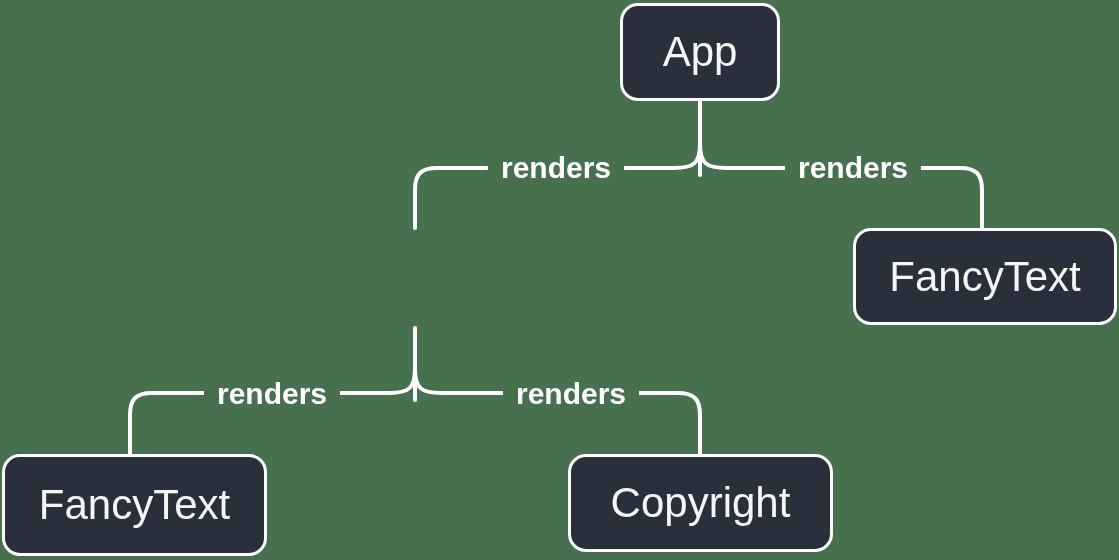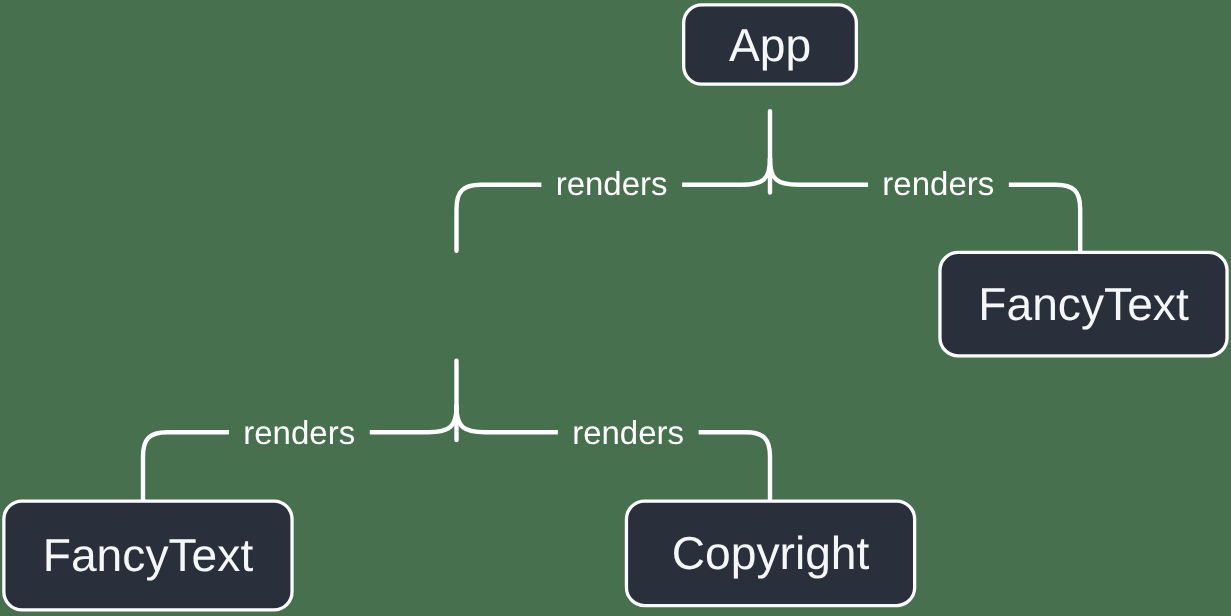--- a/index.html
+++ b/index.html
@@ -35,32 +35,32 @@
     border: 3px solid #FDFDFE;
     border-radius: 18px;
     color: #F5F6F7;
     font-size: 42px;
     font-weight: 400;
     display: flex;
     align-items: center;
     justify-content: center;
     white-space: nowrap;
   }
-  .node-app        { left: 620px; top: 3px;   width: 160px; height: 75px; }
+  .node-app        { left: 620px; top: 3px;   width: 160px; height: 98px; }
   .node-ig         { left: 195px; top: 228px; width: 462px; height: 99px; }
   .node-fancy-top  { left: 853px; top: 228px; width: 264px; height: 97px; }
   .node-fancy-bot  { left: 2px;   top: 454px; width: 265px; height: 102px; }
   .node-copyright  { left: 568px; top: 454px; width: 265px; height: 98px; }
   .edge-label {
     position: absolute;
     transform: translate(-50%, -50%);
     background: #47704E;
     color: #FFFFFF;
     font-size: 30px;
-    font-weight: 400;
+    font-weight: 700;
     line-height: 1.25;
     padding: 0 13px;
     white-space: nowrap;
   }
   .edge-label-1 { left: 556px; top: 168px; }
   .edge-label-2 { left: 853px; top: 168px; }
   .edge-label-3 { left: 272px; top: 394px; }
   .edge-label-4 { left: 571px; top: 394px; }
 </style>
 </head>

